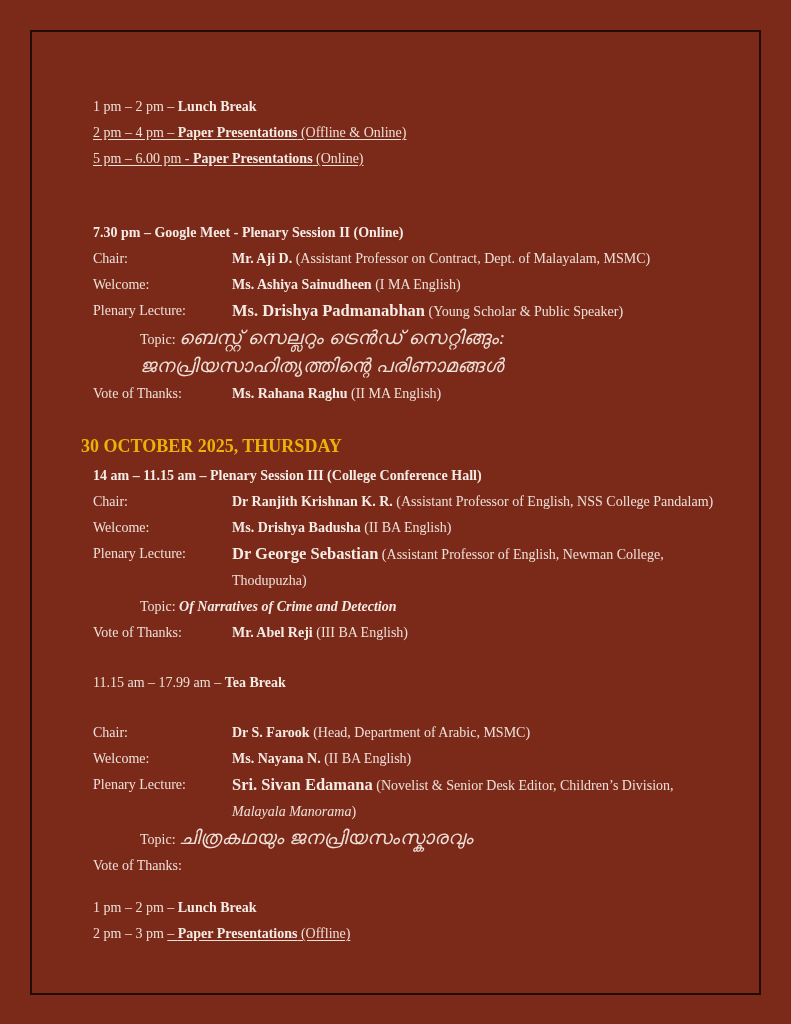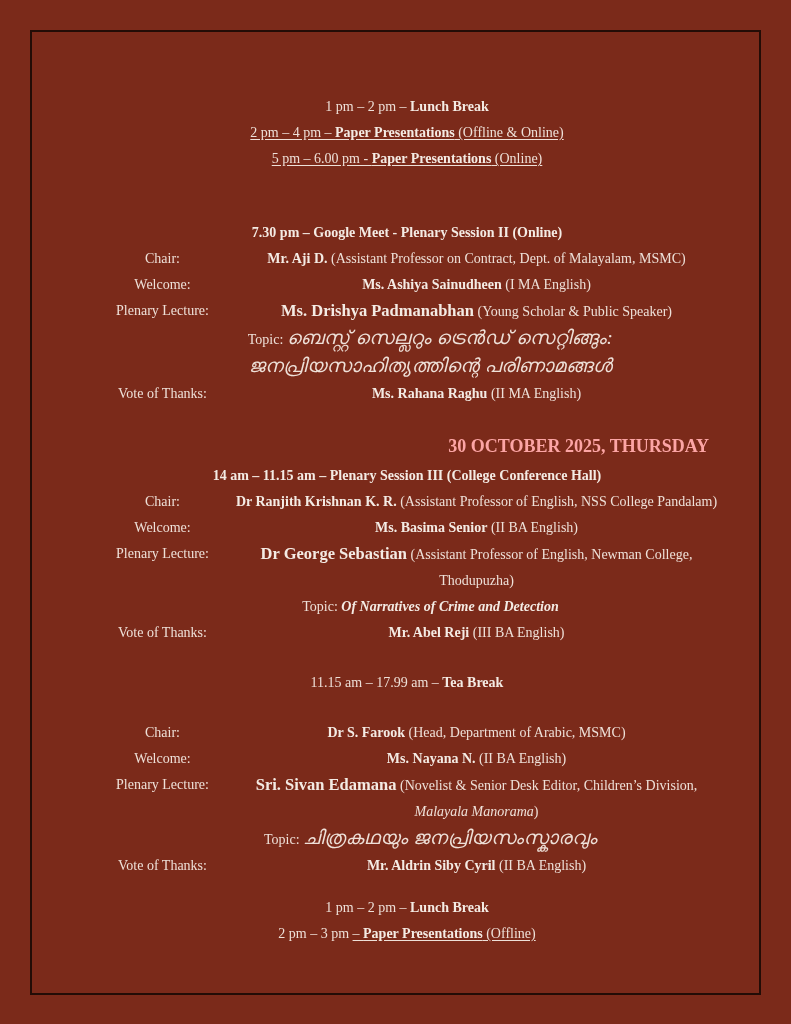--- a/index.html
+++ b/index.html
@@ -12,33 +12,33 @@
   }
   .frame {
     position:absolute; left:30px; top:30px; width:727px; height:961px;
     border:2px solid #230c06;
     pointer-events:none;
   }
   .content {
     position:absolute; left:93px; top:94px; width:628px;
     font-size:14px;
   }
-  .line { line-height:26px; min-height:26px;text-align:center; }
+  .line { line-height:26px; min-height:26px; }
   .kv { display:flex; }
   .kv .k { width:139px; flex:none; }
   .kv .v { flex:1; }
   b { font-weight:bold; color:#f4ebe4; }
   .big { font-size:16.5px; }
   .u { text-decoration:underline; text-underline-offset:2px; }
   .bi { font-weight:bold; font-style:italic; color:#f4ebe4; }
   .ml { font-style:italic; font-size:19px; letter-spacing:0.4px; }
   .topic { margin-left:47px; }
   .day-heading {
-    font-size:18px; font-weight:bold; color:#fca5a5;
-    text-align:right; position:relative; left:-12px;
+    font-size:18px; font-weight:bold; color:#eab308;
+    text-align:left; position:relative; left:-12px;
     line-height:30px; margin-top:24px; margin-bottom:2px;
   }
   .sp48 { height:48px; }
   .sp24 { height:24px; }
   .sp16 { height:16px; }
 </style>
 </head>
 <body>
 
 <div class="frame"></div>
@@ -81,21 +81,21 @@
 
   <div class="line"><b>14 am – 11.15 am – Plenary Session III (College Conference Hall)</b></div>
 
   <div class="line kv">
     <span class="k">Chair:</span>
     <span class="v"><b>Dr Ranjith Krishnan K. R.</b><span> (Assistant Professor of English, NSS College Pandalam)</span></span>
   </div>
 
   <div class="line kv">
     <span class="k">Welcome:</span>
-    <span class="v"><b>Ms. Basima Senior</b><span> (II BA English)</span></span>
+    <span class="v"><b>Ms. Drishya Badusha</b><span> (II BA English)</span></span>
   </div>
 
   <div class="line kv">
     <span class="k">Plenary Lecture:</span>
     <span class="v"><b class="big">Dr George Sebastian</b><span> (Assistant Professor of English, Newman College, Thodupuzha)</span></span>
   </div>
 
   <div class="line topic"><span>Topic: </span><span class="bi">Of Narratives of Crime and Detection</span></div>
 
   <div class="line kv">
@@ -122,21 +122,20 @@
 
   <div class="line kv">
     <span class="k">Plenary Lecture:</span>
     <span class="v"><b class="big">Sri. Sivan Edamana</b><span> (Novelist &amp; Senior Desk Editor, Children’s Division, </span><i>Malayala Manorama</i><span>)</span></span>
   </div>
 
   <div class="line topic"><span>Topic: </span><span class="ml">ചിത്രകഥയും ജനപ്രിയസംസ്കാരവും</span></div>
 
   <div class="line kv">
     <span class="k">Vote of Thanks:</span>
-    <span class="v"><b>Mr. Aldrin Siby Cyril</b><span> (II BA English)</span></span>
   </div>
 
   <div class="sp16"></div>
 
   <div class="line"><span>1 pm – 2 pm – </span><b>Lunch Break</b></div>
 
   <div class="line"><span>2 pm – 3 pm </span><span class="u"><span>– </span><b>Paper Presentations</b><span> (Offline)</span></span></div>
 
 </div>
 

